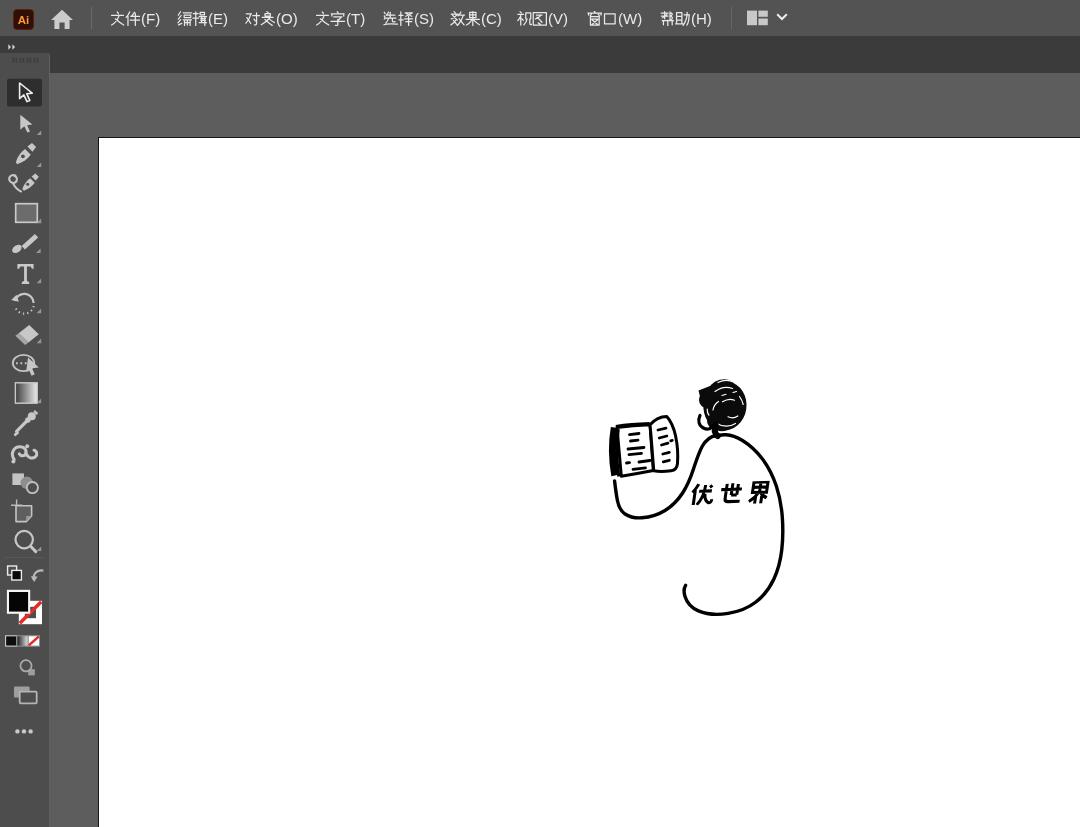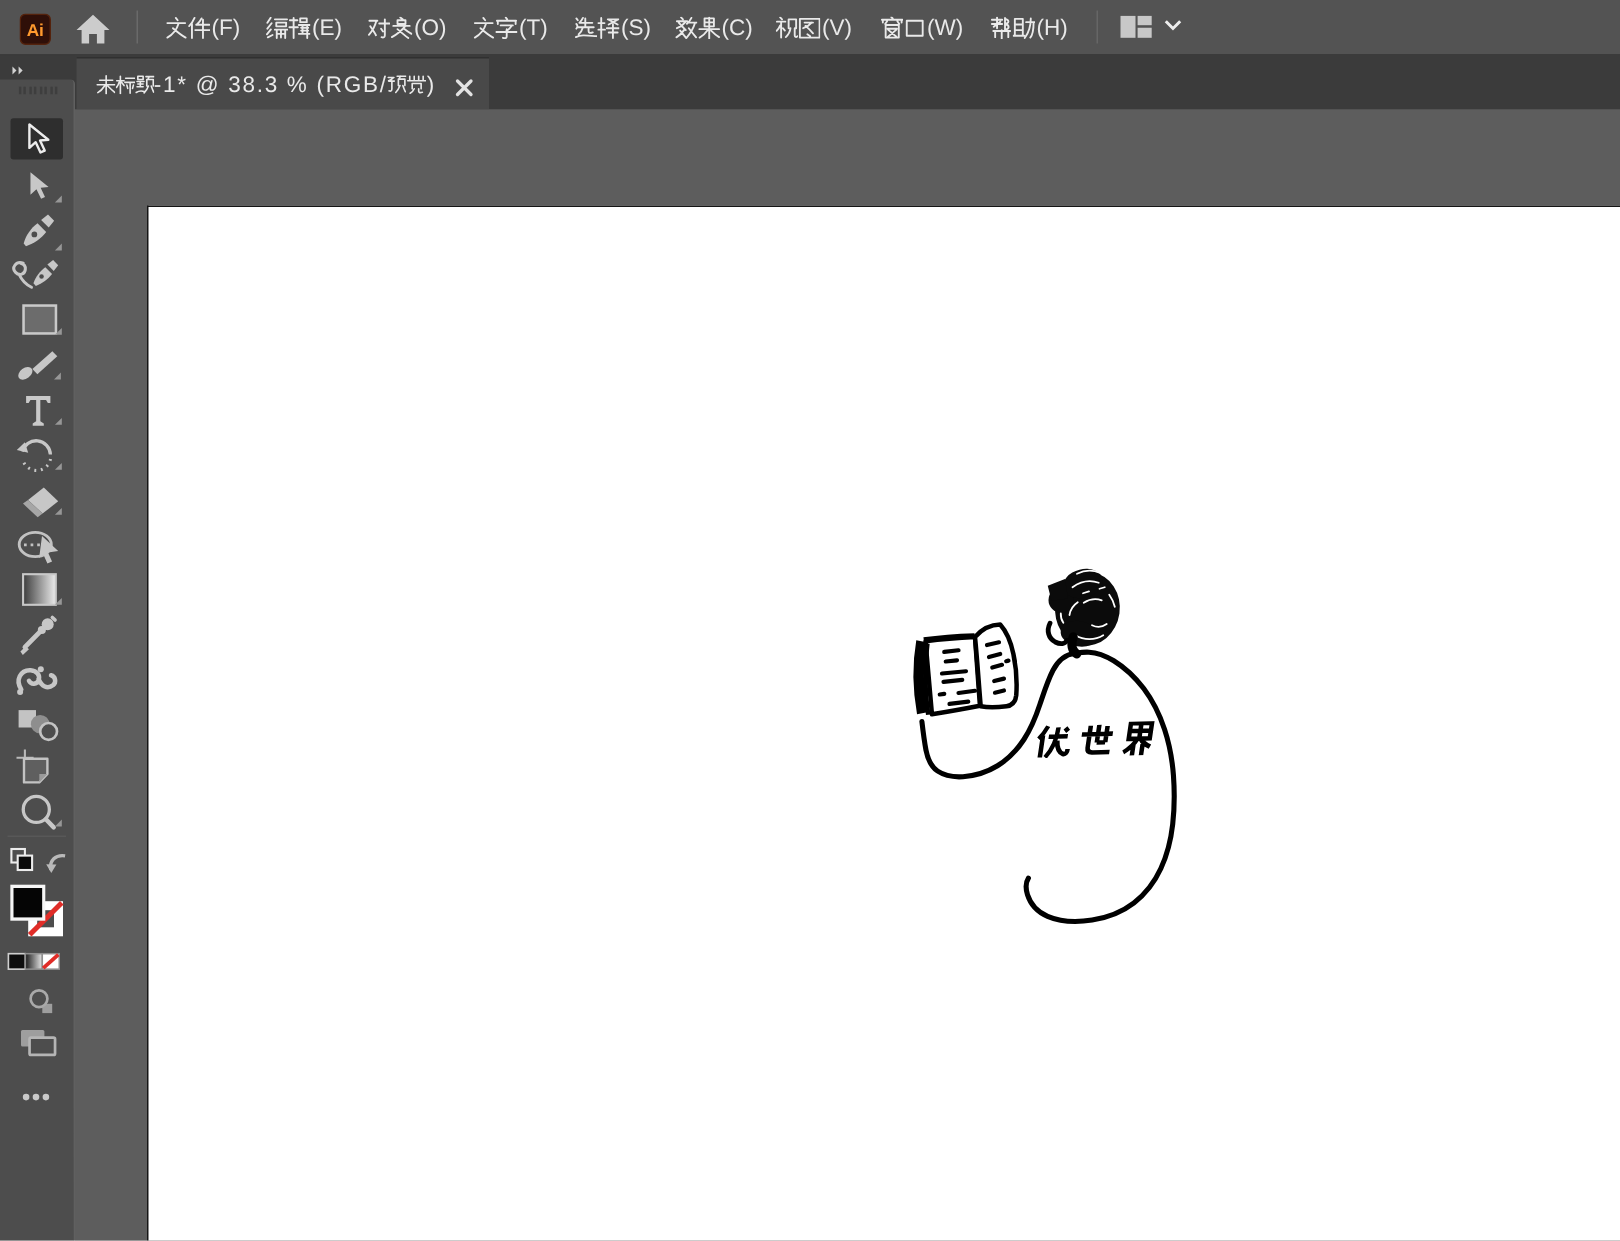--- a/index.html
+++ b/index.html
@@ -207,43 +207,20 @@
 <svg class="icon" style="left:776px;top:13px" width="12" height="8" viewBox="0 0 12 8">
  <path d="M1.2,1.2 L6,6 L10.8,1.2" fill="none" stroke="#ededed" stroke-width="2"></path>
 </svg>
 </div>
 <div id="tabstrip">
 <div id="dockhead">
 <svg class="icon" style="left:8px;top:7px" width="9" height="6" viewBox="0 0 9 6">
  <path d="M0.3,0.3 L3,3 L0.3,5.7 Z M4.4,0.3 L7.1,3 L4.4,5.7 Z" fill="#d2d2d2"></path>
 </svg>
 </div>
-<div id="tab">
-<span style="width:12.5px"></span>
-<svg class="cjk14">
-        <use href="#gwei" stroke="#e9e9e9" fill="none" stroke-width="8" stroke-linecap="round" stroke-linejoin="round"></use>
-      </svg>
-<svg class="cjk14">
-        <use href="#gbiao" stroke="#e9e9e9" fill="none" stroke-width="8" stroke-linecap="round" stroke-linejoin="round"></use>
-      </svg>
-<svg class="cjk14">
-        <use href="#gti" stroke="#e9e9e9" fill="none" stroke-width="8" stroke-linecap="round" stroke-linejoin="round"></use>
-      </svg>
-<span class="tx">-1* @ 38.3 % (RGB/</span>
-<svg class="cjk14">
-        <use href="#gyu" stroke="#e9e9e9" fill="none" stroke-width="8" stroke-linecap="round" stroke-linejoin="round"></use>
-      </svg>
-<svg class="cjk14">
-        <use href="#glan" stroke="#e9e9e9" fill="none" stroke-width="8" stroke-linecap="round" stroke-linejoin="round"></use>
-      </svg>
-<span class="tx">)</span>
-<svg style="display:block;position:absolute;left:252px;top:13px" width="13" height="13" viewBox="0 0 13 13">
- <path d="M2,2 L11,11 M11,2 L2,11" stroke="#e2e2e2" stroke-width="2.2" stroke-linecap="round"></path>
-</svg>
-</div>
 </div>
 <div id="toolbar">
 <svg class="icon" style="left:0;top:0" width="49" height="774" viewBox="0 53 49 774">
 
 <g fill="#3e3e3e">
  <rect x="12.6" y="57.8" width="1.6" height="5"></rect>
         <rect x="15.6" y="57.8" width="1.6" height="5"></rect>
  <rect x="19.6" y="57.8" width="1.6" height="5"></rect>
         <rect x="22.6" y="57.8" width="1.6" height="5"></rect>
  <rect x="26.6" y="57.8" width="1.6" height="5"></rect>

